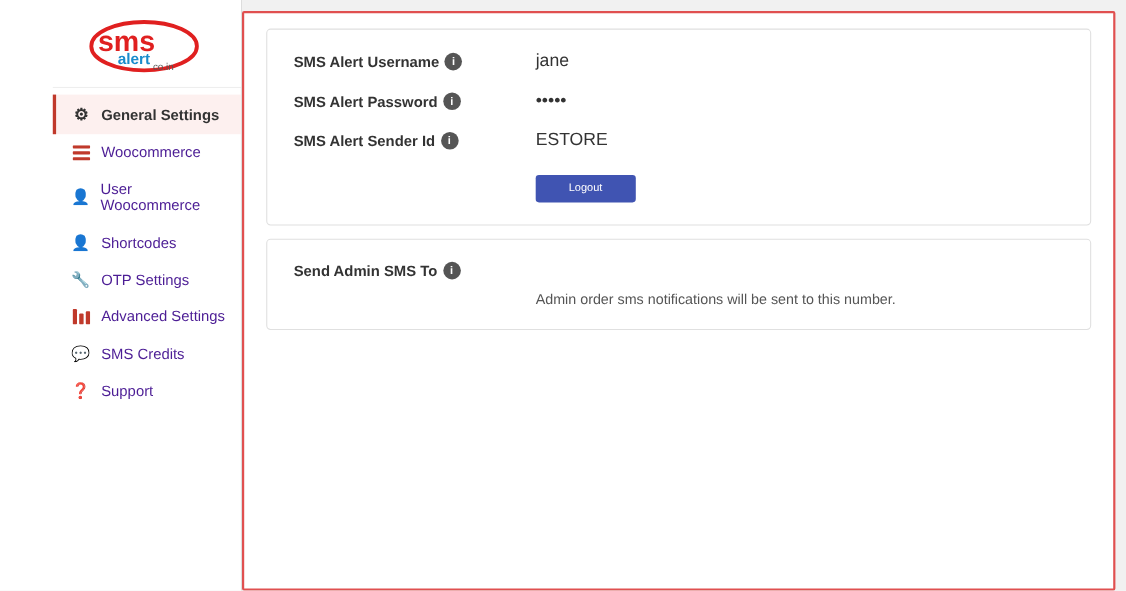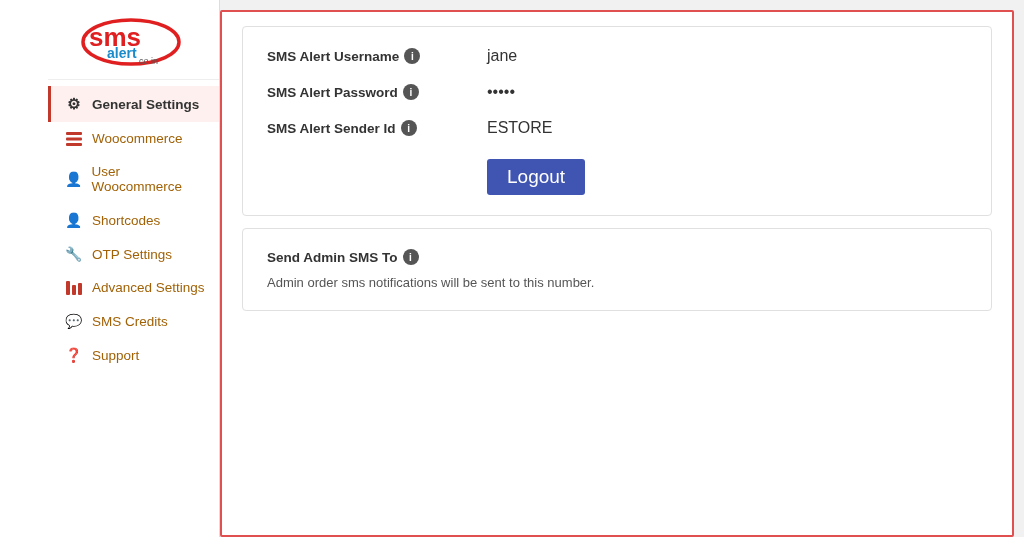--- a/index.html
+++ b/index.html
@@ -43,21 +43,21 @@
     .nav-menu {
       padding: 6px 0;
       flex: 1;
     }
 
     .nav-item {
       display: flex;
       align-items: center;
       padding: 9px 14px;
       cursor: pointer;
-      color: #a16207;
+      color: #4c1d95;
       font-size: 13.5px;
       border-left: 3px solid transparent;
       transition: background 0.1s;
     }
 
     .nav-item.active {
       background: #fdf0ef;
       border-left: 3px solid #c0392b;
       font-weight: bold;
       color: #333;
@@ -136,23 +136,23 @@
     .form-value {
       font-size: 16px;
       color: #333;
     }
 
     .logout-btn {
       background: #4054b2;
       color: #fff;
       border: none;
       border-radius: 3px;
-      padding: 7px 20px;
-      cursor: pointer;
-      font-size: 19px;
+      padding: 7px 30px;
+      cursor: pointer;
+      font-size: 10px;
       margin-top: 4px;
     }
 
     
     .send-admin-row {
       display: flex;
       align-items: center;
       margin-bottom: 10px;
     }
 
@@ -188,20 +188,21 @@
       top: 50%;
       transform: translateY(-50%);
       pointer-events: none;
       font-size: 12px;
       color: #555;
     }
 
     .admin-note {
       font-size: 13px;
       color: #555;
+      margin-left: 220px;
       margin-top: 2px;
     }
 
     
     .footer-area {
       background: #f1f1f1;
       padding: 16px 20px;
       border-top: 1px solid #ddd;
     }
 

